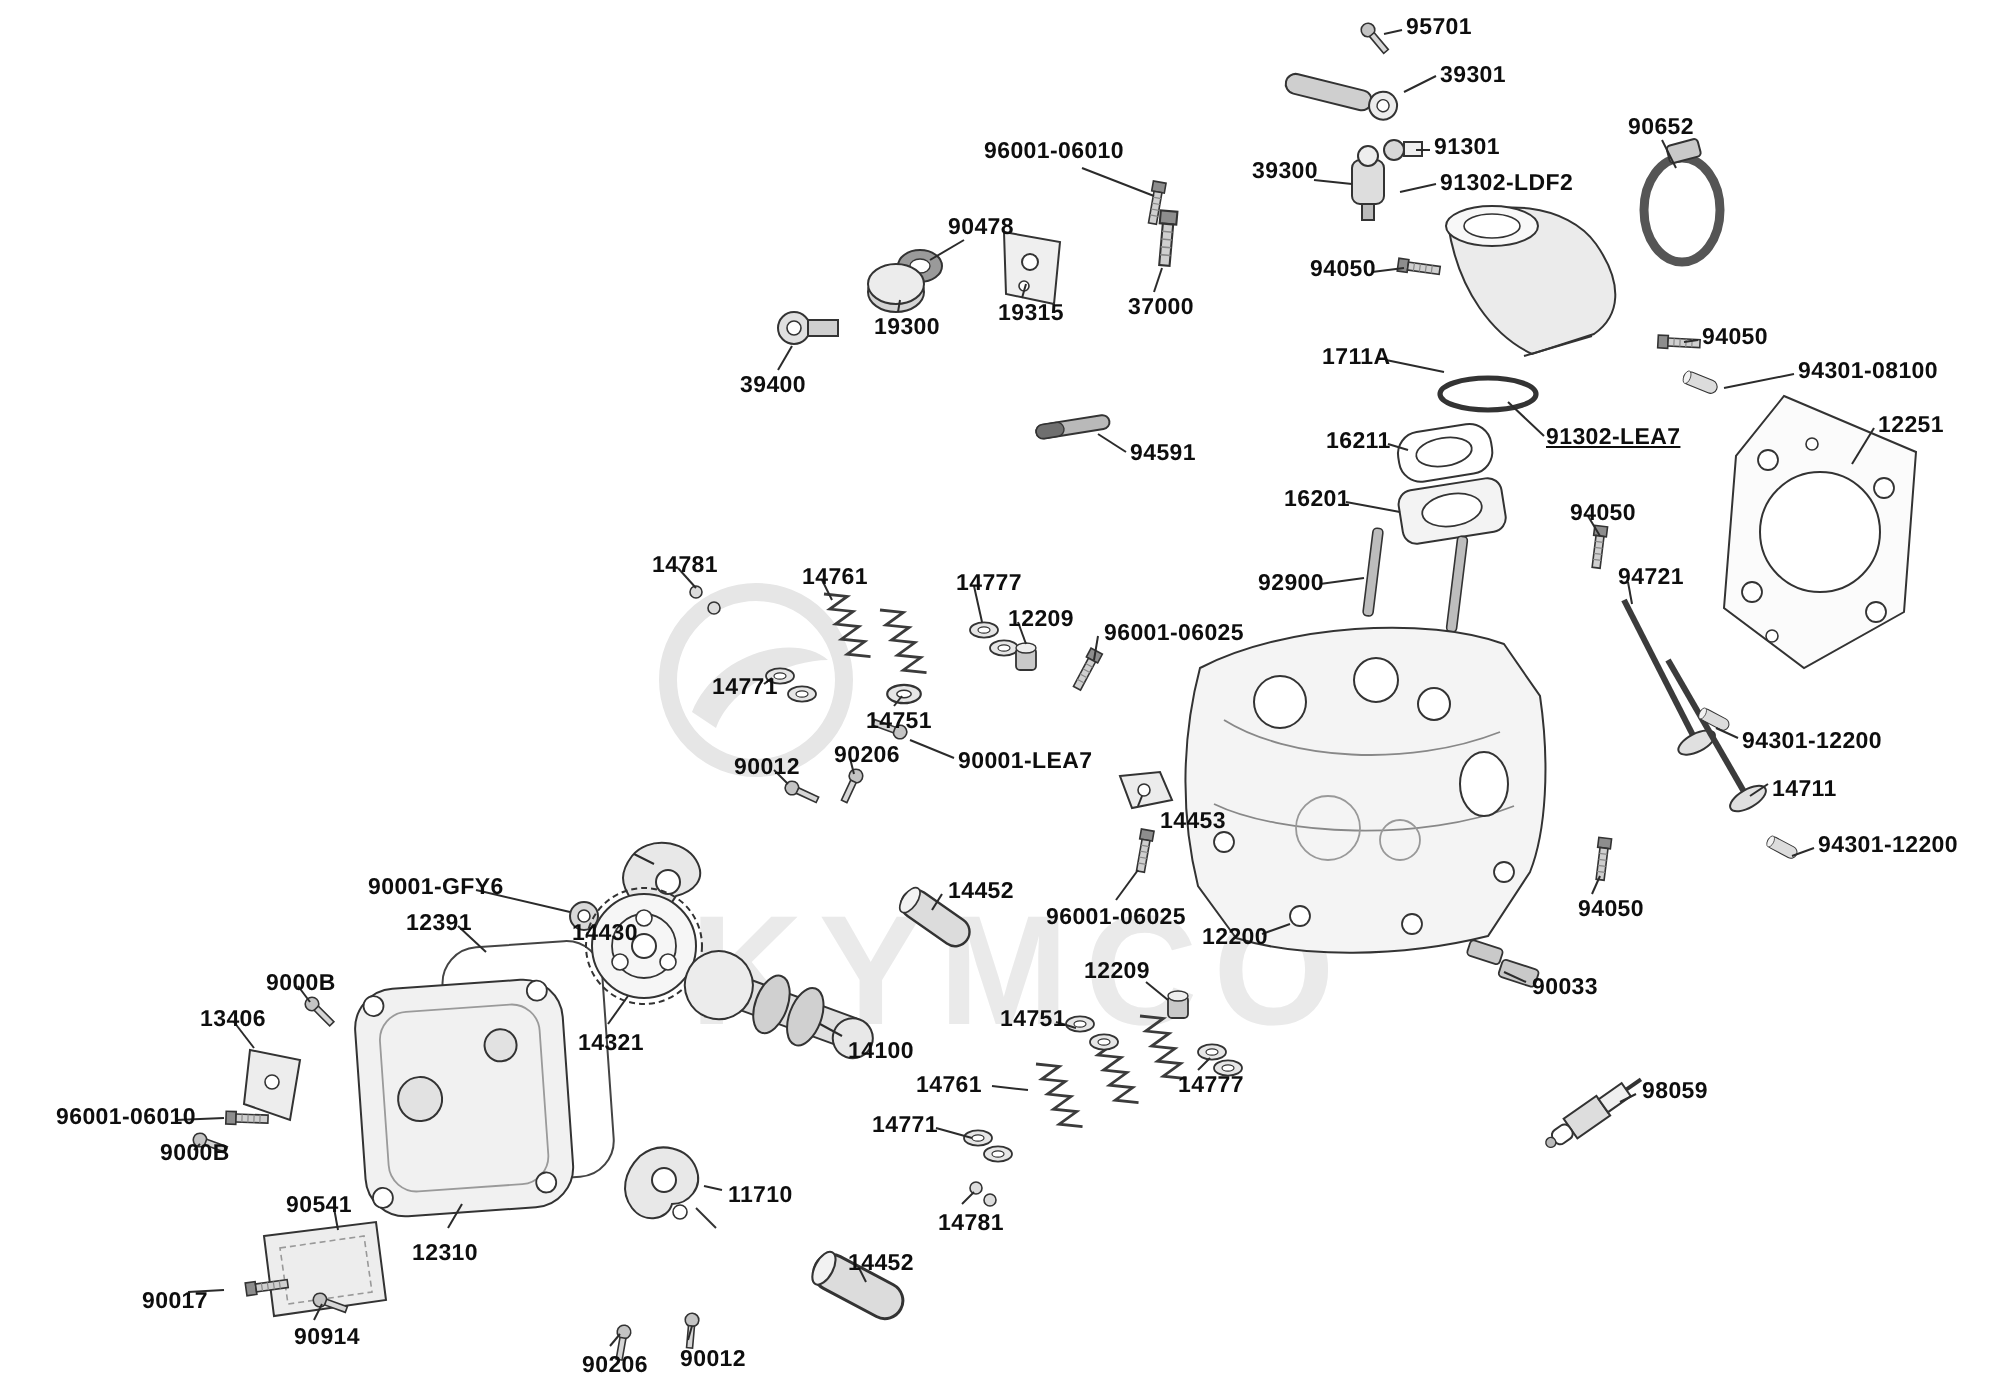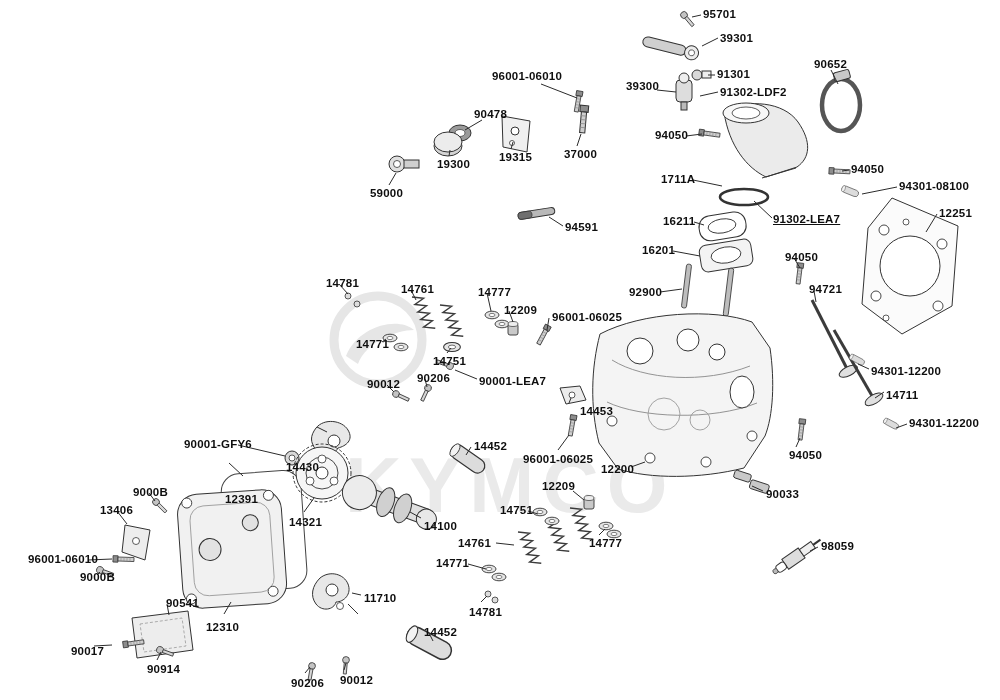--- a/index.html
+++ b/index.html
@@ -425,21 +425,21 @@
       <div class="part-label" style="left: 717px; top: 68px;">91301</div>
       <div class="part-label" style="left: 626px; top: 80px;">39300</div>
       <div class="part-label" style="left: 720px; top: 86px;">91302-LDF2</div>
       <div class="part-label" style="left: 474px; top: 108px;">90478</div>
       <div class="part-label" style="left: 655px; top: 129px;">94050</div>
       <div class="part-label" style="left: 437px; top: 158px;">19300</div>
       <div class="part-label" style="left: 499px; top: 151px;">19315</div>
       <div class="part-label" style="left: 564px; top: 148px;">37000</div>
       <div class="part-label" style="left: 661px; top: 173px;">1711A</div>
       <div class="part-label" style="left: 851px; top: 163px;">94050</div>
-      <div class="part-label" style="left: 370px; top: 187px;">59000</div>
+      <div class="part-label" style="left: 370px; top: 187px;">39400</div>
       <div class="part-label" style="left: 899px; top: 180px;">94301-08100</div>
       <div class="part-label" style="left: 939px; top: 207px;">12251</div>
       <div class="part-label" style="left: 663px; top: 215px;">16211</div>
       <div class="part-label" style="left: 773px; top: 213px; text-decoration: underline;">91302-LEA7</div>
       <div class="part-label" style="left: 565px; top: 221px;">94591</div>
       <div class="part-label" style="left: 642px; top: 244px;">16201</div>
       <div class="part-label" style="left: 785px; top: 251px;">94050</div>
       <div class="part-label" style="left: 629px; top: 286px;">92900</div>
       <div class="part-label" style="left: 809px; top: 283px;">94721</div>
       <div class="part-label" style="left: 326px; top: 277px;">14781</div>
@@ -451,39 +451,39 @@
       <div class="part-label" style="left: 433px; top: 355px;">14751</div>
       <div class="part-label" style="left: 871px; top: 365px;">94301-12200</div>
       <div class="part-label" style="left: 886px; top: 389px;">14711</div>
       <div class="part-label" style="left: 367px; top: 378px;">90012</div>
       <div class="part-label" style="left: 417px; top: 372px;">90206</div>
       <div class="part-label" style="left: 479px; top: 375px;">90001-LEA7</div>
       <div class="part-label" style="left: 580px; top: 405px;">14453</div>
       <div class="part-label" style="left: 909px; top: 417px;">94301-12200</div>
       <div class="part-label" style="left: 286px; top: 420px; margin-top: 41px;">14430</div>
       <div class="part-label" style="left: 184px; top: 438px; text-align: center;">90001-GFY6</div>
-      <div class="part-label" style="left: 225px; top: 456px; margin-top: 37px;">12391</div>
+      <div class="part-label" style="left: 203px; top: 456px;">12391</div>
       <div class="part-label" style="left: 474px; top: 440px;">14452</div>
       <div class="part-label" style="left: 523px; top: 453px;">96001-06025</div>
       <div class="part-label" style="left: 601px; top: 463px;">12200</div>
       <div class="part-label" style="left: 789px; top: 449px;">94050</div>
       <div class="part-label" style="left: 133px; top: 486px;">9000B</div>
       <div class="part-label" style="left: 542px; top: 480px;">12209</div>
       <div class="part-label" style="left: 766px; top: 488px;">90033</div>
       <div class="part-label" style="left: 100px; top: 504px;">13406</div>
       <div class="part-label" style="left: 289px; top: 516px;">14321</div>
       <div class="part-label" style="left: 424px; top: 520px;">14100</div>
       <div class="part-label" style="left: 500px; top: 504px;">14751</div>
       <div class="part-label" style="left: 28px; top: 553px;">96001-06010</div>
       <div class="part-label" style="left: 458px; top: 537px;">14761</div>
       <div class="part-label" style="left: 589px; top: 537px;">14777</div>
       <div class="part-label" style="left: 80px; top: 571px;">9000B</div>
       <div class="part-label" style="left: 436px; top: 557px;">14771</div>
       <div class="part-label" style="left: 821px; top: 540px;">98059</div>
-      <div class="part-label" style="left: 166px; top: 597px;">90541</div>
+      <div class="part-label" style="left: 143px; top: 597px;">90541</div>
       <div class="part-label" style="left: 364px; top: 592px;">11710</div>
       <div class="part-label" style="left: 469px; top: 606px;">14781</div>
       <div class="part-label" style="left: 206px; top: 621px;">12310</div>
       <div class="part-label" style="left: 71px; top: 645px;">90017</div>
       <div class="part-label" style="left: 424px; top: 626px;">14452</div>
       <div class="part-label" style="left: 147px; top: 663px;">90914</div>
       <div class="part-label" style="left: 291px; top: 677px;">90206</div>
       <div class="part-label" style="left: 340px; top: 674px;">90012</div>
     </div>
 </div>

